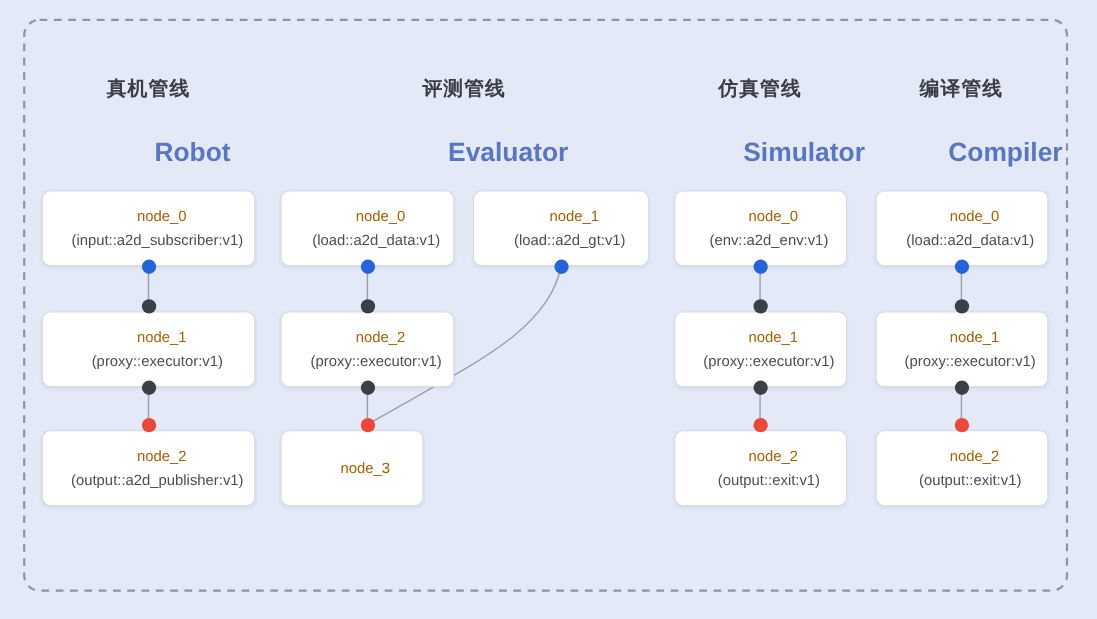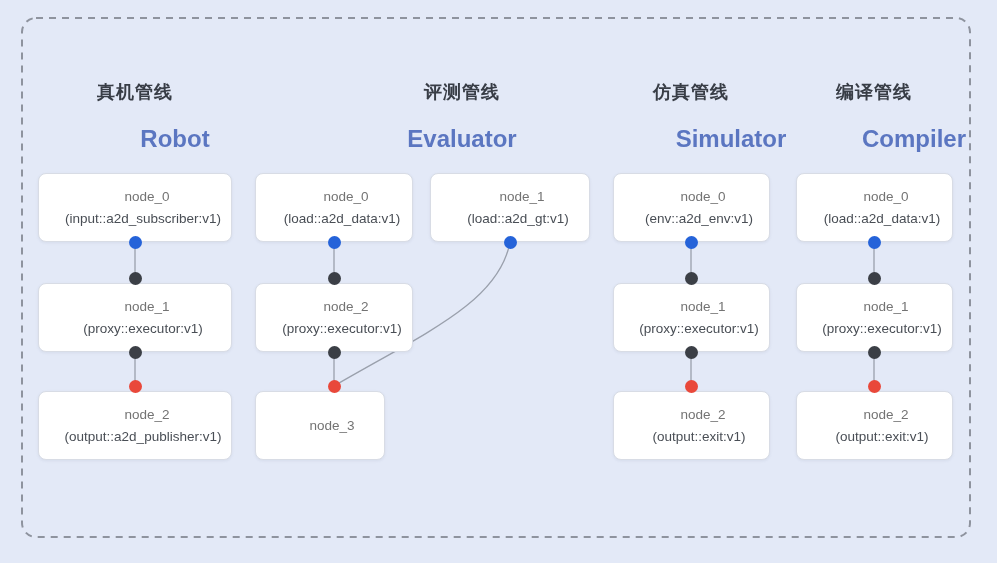--- a/index.html
+++ b/index.html
@@ -17,21 +17,21 @@
   }
   #edge-layer {
     position: absolute;
     left: 0; top: 0;
     width: 997px; height: 563px;
     z-index: 1;
   }
   .pipe-title-zh {
     position: absolute;
     transform: translateX(-50%);
-    top: 80px;
+    top: 68px;
     font-size: 18px;
     font-weight: 700;
     color: #383d46;
     letter-spacing: 1px;
     white-space: nowrap;
     z-index: 2;
     font-family: Liberation Mono, monospace;
   }
   .pipe-title-en {
     position: absolute;
@@ -53,21 +53,21 @@
     display: flex;
     flex-direction: column;
     align-items: center;
     justify-content: center;
     z-index: 2;
     box-sizing: border-box;
   }
   .node-label {
     font-size: 13.5px;
     line-height: 22px;
-    color: #737373;
+    color: #a16207;
     white-space: nowrap;
     margin-left: 24px;
   }
   .node-type {
     font-size: 13.5px;
     line-height: 22px;
     color: #494e55;
     white-space: nowrap;
     margin-left: 16px;
   }
@@ -106,21 +106,21 @@
       <div class="node-label">node_1</div>
       <div class="node-type">(proxy::executor:v1)</div>
     </div>
     <div class="port-dot" style="background: rgb(59, 63, 70); left: 128.5px; top: 271.5px;"></div>
     <div class="port-dot" style="background: rgb(59, 63, 70); left: 128.5px; top: 345.5px;"></div>
     <div class="node-box" style="left: 38px; top: 391px; width: 194px; height: 69px;">
       <div class="node-label">node_2</div>
       <div class="node-type">(output::a2d_publisher:v1)</div>
     </div>
     <div class="port-dot" style="background: rgb(233, 72, 58); left: 128.5px; top: 379.5px;"></div>
-    <div class="pipe-title-zh" style="left: 422px; margin-left: 40px;">评测管线</div>
+    <div class="pipe-title-zh" style="left: 422px;">评测管线</div>
     <div class="pipe-title-en" style="left: 422px;">Evaluator</div>
     <div class="node-box" style="left: 255px; top: 173px; width: 158px; height: 69px;">
       <div class="node-label">node_0</div>
       <div class="node-type">(load::a2d_data:v1)</div>
     </div>
     <div class="port-dot" style="background: rgb(37, 99, 217); left: 327.5px; top: 235.5px;"></div>
     <div class="node-box" style="left: 430px; top: 173px; width: 160px; height: 69px;">
       <div class="node-label">node_1</div>
       <div class="node-type">(load::a2d_gt:v1)</div>
     </div>

